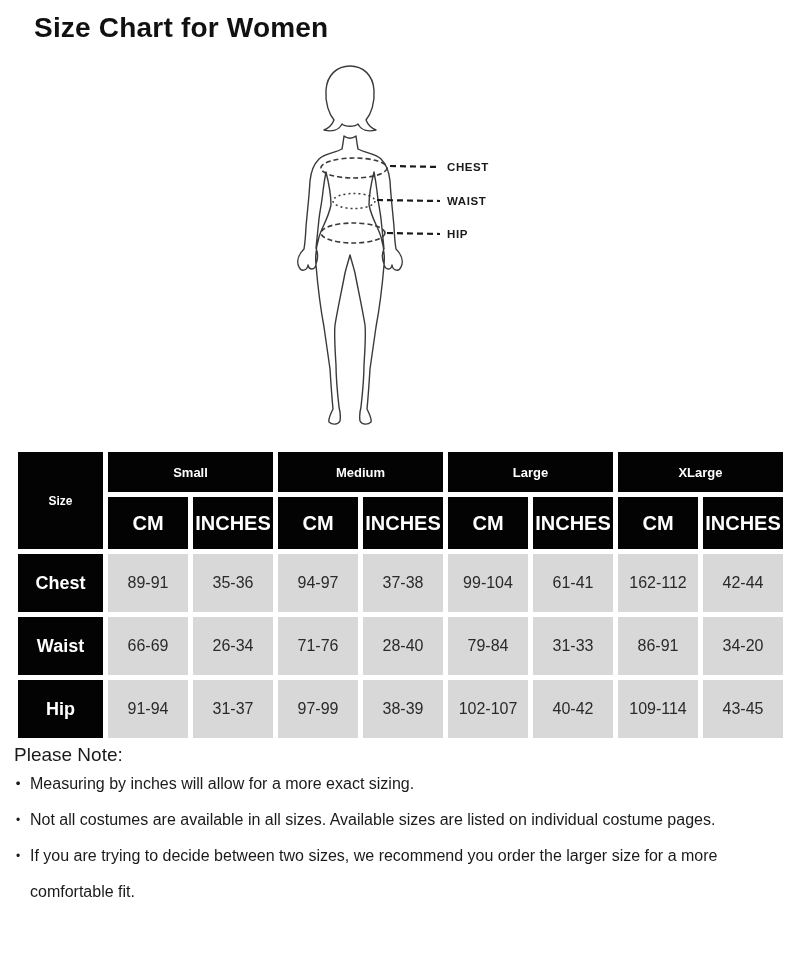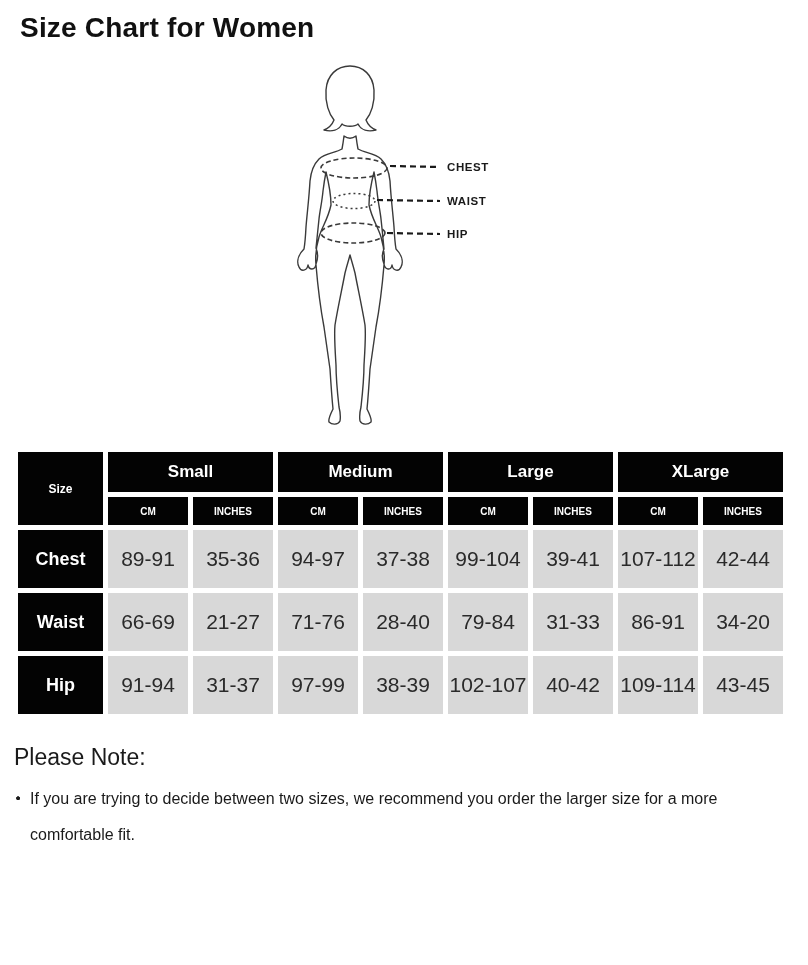--- a/index.html
+++ b/index.html
@@ -1,48 +1,48 @@
 <!DOCTYPE html>
 <html><head>
 <meta charset="utf-8">
 <style>
   * { margin: 0; padding: 0; box-sizing: border-box; }
   html, body { width: 808px; height: 965px; background: #ffffff; overflow: hidden; }
   body { font-family: "Liberation Sans", sans-serif; color: #1a1a1a; position: relative; }
 
   .page-title {
-    position: absolute; left: 20px; top: 12px;
+    position: absolute; left: 34px; top: 12px;
     font-size: 28px; font-weight: bold; color: #111; letter-spacing: 0.2px;
   }
 
   .figure-wrap { position: absolute; left: 278px; top: 58px; width: 280px; height: 388px; }
   .figure-wrap svg { display: block; }
   .diag-label { font: bold 11.5px "Liberation Sans", sans-serif; fill: #1a1a1a; letter-spacing: 0.6px; }
 
   table.size-table {
     position: absolute; left: 13px; top: 447px;
     border-collapse: separate; border-spacing: 5px;
     table-layout: fixed;
   }
   .size-table col.c-label { width: 85px; }
   .size-table col.c-data  { width: 80px; }
   .size-table th, .size-table td { text-align: center; vertical-align: middle; }
   .size-table .hdr {
     background: #030303; color: #ffffff; font-weight: bold;
   }
-  .size-table .group-row th { height: 40px; font-size: 17px; }
-  .size-table .unit-row th  { height: 28px; font-size: 10px; }
+  .size-table .group-row th { height: 40px; font-size: 13px; }
+  .size-table .unit-row th  { height: 52px; font-size: 20px; }
   .size-table th.corner     { font-size: 12px; }
   .size-table .data-row th  { height: 58px; font-size: 18px; }
   .size-table .data-row td  {
-    background: #d8d8d8; color: #2a2a2a; font-size: 21px; height: 58px;
+    background: #d8d8d8; color: #2a2a2a; font-size: 16px; height: 58px;
   }
 
   .notes { position: absolute; left: 14px; top: 744px; width: 780px; }
-  .notes-heading { font-size: 23px; color: #1a1a1a; margin-bottom: 10px; }
+  .notes-heading { font-size: 19px; color: #1a1a1a; }
   .notes ul { list-style: none; }
   .notes li {
     position: relative; padding-left: 16px;
     font-size: 16px; line-height: 36px; color: #1a1a1a;
   }
   .notes li:nth-child(1) { max-width: 700px; }
   .notes li:nth-child(4) { max-width: 740px; }
   .notes .bullet {
     position: absolute; left: 2px; top: 0;
     font-size: 12px; line-height: 36px; color: #1a1a1a;
@@ -166,28 +166,28 @@
     <th class="hdr">CM</th>
     <th class="hdr">INCHES</th>
   </tr>
   <tr class="data-row">
     <th class="hdr">Chest</th>
     <td>89-91</td>
     <td>35-36</td>
     <td>94-97</td>
     <td>37-38</td>
     <td>99-104</td>
-    <td>39-41</td>
-    <td>107-112</td>
+    <td>61-41</td>
+    <td>162-112</td>
     <td>42-44</td>
   </tr>
   <tr class="data-row">
     <th class="hdr">Waist</th>
     <td>66-69</td>
-    <td>21-27</td>
+    <td>26-34</td>
     <td>71-76</td>
     <td>28-40</td>
     <td>79-84</td>
     <td>31-33</td>
     <td>86-91</td>
     <td>34-20</td>
   </tr>
   <tr class="data-row">
     <th class="hdr">Hip</th>
     <td>91-94</td>
@@ -203,22 +203,24 @@
   </table>
 
 <div class="notes">
   <div class="notes-heading">Please Note:</div>
   <ul>
     <li>
       <span class="bullet">•</span>
     </li>
     <li>
       <span class="bullet">•</span>
-    </li>
-    <li>
-      <span class="bullet">•</span>
+      <span>Measuring by inches will allow for a more exact sizing.</span>
+    </li>
+    <li>
+      <span class="bullet">•</span>
+      <span>Not all costumes are available in all sizes. Available sizes are listed on individual costume pages.</span>
     </li>
     <li>
       <span class="bullet">•</span>
       <span>If you are trying to decide between two sizes, we recommend you order the larger size for a more comfortable fit.</span>
     </li>
   </ul>
 </div>
 
 </body></html>

